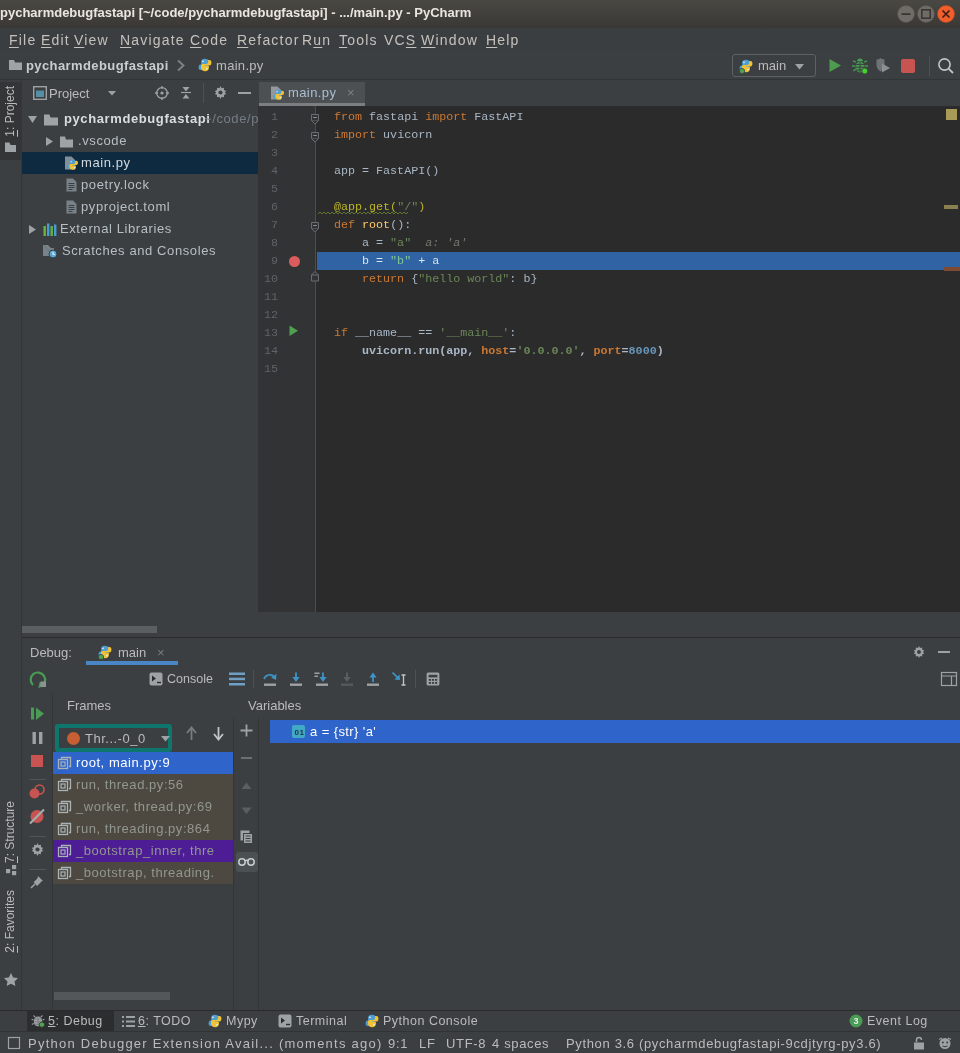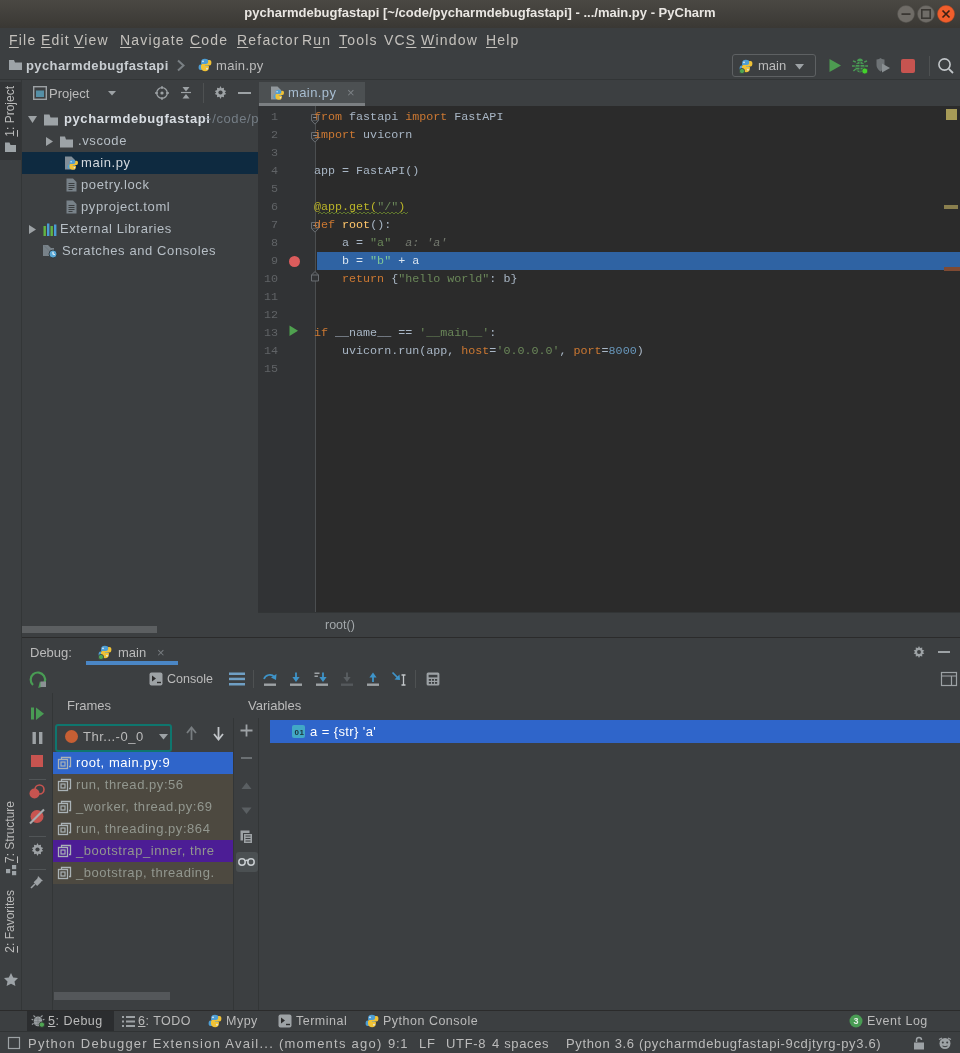--- a/index.html
+++ b/index.html
@@ -3,21 +3,21 @@
 <meta charset="utf-8">
 <style>
 * { margin:0; padding:0; box-sizing:border-box; }
 html,body { width:960px; height:1053px; background:#3c3f41; overflow:hidden; }
 body { font-family:"Liberation Sans",sans-serif; }
 #root { position:relative; width:960px; height:1053px; background:#3c3f41; overflow:hidden; }
 .abs { position:absolute; }
 svg { position:absolute; overflow:visible; }
 
 #titlebar { left:0; top:0; width:960px; height:28px; background:linear-gradient(#4a4843,#3a3834); }
-#title-text { width:100%; text-align:center; top:5px; color:#e9e6e2; font-size:13px; font-weight:bold; }
+#title-text { width:100%; top:5px; color:#e9e6e2; font-size:13px; font-weight:bold; }
 
 #menubar { left:0; top:28px; width:960px; height:22px; background:#3b3e40; }
 .menuitem { position:absolute; top:4px; color:#c4c1bc; font-size:14px; letter-spacing:1.2px; }
 .menuitem u { text-decoration-thickness:1px; text-underline-offset:2px; }
 
 #navbar { left:0; top:50px; width:960px; height:30px; background:#3c3f41; border-bottom:1px solid #323536; }
 #navbar .crumb { position:absolute; top:8px; color:#bbbbbb; font-size:13px; }
 #runcombo { left:732px; top:4px; width:84px; height:23px; border:1px solid #5e6163; border-radius:3px; }
 #runcombo .t { position:absolute; left:25px; top:3px; color:#bbbbbb; font-size:13px; }
 
@@ -33,21 +33,21 @@
 #proj-scroll { left:0; top:546px; width:135px; height:7px; background:#5c5f61; }
 
 #tabbar { left:258px; top:80px; width:702px; height:26px; background:#3c3f41; }
 #tab1 { left:1px; top:2px; width:106px; height:24px; background:#4c5052; border-bottom:3px solid #7b7f82; }
 #tab1 .t { position:absolute; left:29px; top:3px; color:#a8bed2; font-size:13px; letter-spacing:0.4px; }
 #tab1 .x { position:absolute; left:88px; top:3px; color:#7d8286; font-size:13px; }
 
 #editor { left:258px; top:106px; width:702px; height:506px; background:#2b2b2b; font-family:"Liberation Mono",monospace; font-size:11.7px; }
 #gutter { left:0; top:0; width:58px; height:506px; background:#313335; border-right:1px solid #4b4e50; }
 .lnum { position:absolute; left:0; width:20px; text-align:right; color:#606366; height:18px; line-height:18px; }
-.cline { position:absolute; left:56px; height:18px; line-height:18px; white-space:pre; }
+.cline { position:absolute; left:76px; height:18px; line-height:18px; white-space:pre; }
 .codew { color:#a9b7c6; }
 .kw { color:#cc7832; }
 .str { color:#6a8759; }
 .num { color:#6897bb; }
 .deco { color:#bbb529; }
 .fn { color:#ffc66b; }
 .hint { color:#74796f; font-style:italic; }
 #execline { left:59px; top:146px; width:643px; height:18px; background:#2f63a3; }
 
 #breadcrumbs { left:258px; top:612px; width:702px; height:25px; background:#3c3f41; border-top:1px solid #323536; }
@@ -61,21 +61,21 @@
 
 #debug-toolbar { left:22px; top:665px; width:938px; height:28px; background:#3c3f41; }
 #debug-toolbar .tabt { position:absolute; top:7px; color:#bbbbbb; font-size:12.5px; }
 
 #panel-headers { left:22px; top:693px; width:938px; height:25px; background:#3c3f41; }
 #panel-headers .t { position:absolute; top:5px; color:#bbbbbb; font-size:13px; }
 
 #debug-body { left:22px; top:718px; width:938px; height:292px; background:#3c3f41; }
 #dbg-leftstrip { left:0px; top:0px; width:31px; height:292px; border-right:1px solid #333637; }
 #frames { left:31px; top:0; width:181px; height:292px; }
-#threadcombo { left:2px; top:6px; width:117px; height:28px; border:2px solid #0f766e; border-radius:3px; }
+#threadcombo { left:2px; top:6px; width:117px; height:28px; border:4px solid #0f766e; border-radius:3px; }
 #threadcombo .t { position:absolute; left:26px; top:3px; color:#bbbbbb; font-size:13px; letter-spacing:0.5px; }
 .framerow { position:absolute; left:0; width:181px; height:22px; font-size:13px; }
 .framerow .lbl { position:absolute; left:23px; top:3px; white-space:nowrap; letter-spacing:0.55px; }
 #midstrip { left:211px; top:0; width:26px; height:292px; border-left:1px solid #333637; border-right:1px solid #333637; }
 #variables { left:248px; top:0; width:701px; height:292px; }
 #varrow { left:0px; top:2px; width:701px; height:23px; background:#2f65ca; }
 #varrow .lbl { position:absolute; left:40px; top:4px; color:#ffffff; font-size:13px; letter-spacing:0.4px; }
 
 #bottombar { left:0; top:1010px; width:960px; height:21px; background:#3c3f41; border-top:1px solid #2b2b2b; }
 #bottombar .item { position:absolute; top:3px; color:#bbbbbb; font-size:12.5px; letter-spacing:0.5px; }
@@ -348,30 +348,27 @@
     <div class="cline" style="top:56px;"><span class="codew">app = FastAPI()</span></div>
     <div class="cline" style="top:92px;"><span class="deco">@app.get(</span><span class="str">"/"</span><span class="deco">)</span></div>
     <svg width="92" height="4" style="left:60px; top:105px;">
         <path d="M0 3 L2 1 L4 3 L6 1 L8 3 L10 1 L12 3 L14 1 L16 3 L18 1 L20 3 L22 1 L24 3 L26 1 L28 3 L30 1 L32 3 L34 1 L36 3 L38 1 L40 3 L42 1 L44 3 L46 1 L48 3 L50 1 L52 3 L54 1 L56 3 L58 1 L60 3 L62 1 L64 3 L66 1 L68 3 L70 1 L72 3 L74 1 L76 3 L78 1 L80 3 L82 1 L84 3 L86 1 L88 3 L90 1" stroke="#66802e" stroke-width="0.9" fill="none"></path>
       </svg>
     <div class="cline" style="top:110px;"><span class="kw">def </span><span class="fn">root</span><span class="codew">():</span></div>
     <div class="cline" style="top:128px;"><span class="codew">    a = </span><span class="str">"a"</span><span class="hint">  a: 'a'</span></div>
     <div class="cline" style="top:146px;"><span style="color:#dce6f0;">    b = </span><span style="color:#7fc897;">"b"</span><span style="color:#dce6f0;"> + a</span></div>
     <div class="cline" style="top:164px;"><span class="kw">    return</span><span class="codew"> {</span><span class="str">"hello world"</span><span class="codew">: b}</span></div>
     <div class="cline" style="top:218px;"><span class="kw">if </span><span class="codew">__name__ == </span><span class="str">'__main__'</span><span class="codew">:</span></div>
-    <div class="cline" style="top:236px;"><span class="codew">    uvicorn.run(app, </span><span class="kw">host</span><span class="codew">=</span><span class="str">'0.0.0.0'</span><span class="codew">, </span><span class="kw">port</span><span class="codew">=</span><span class="num">8000</span><span class="codew">)</span></div>
+    <div class="cline" style="top:236px;font-weight:bold;"><span class="codew">    uvicorn.run(app, </span><span class="kw">host</span><span class="codew">=</span><span class="str">'0.0.0.0'</span><span class="codew">, </span><span class="kw">port</span><span class="codew">=</span><span class="num">8000</span><span class="codew">)</span></div>
 
     <div class="abs" style="left:688px; top:3px; width:11px; height:11px; background:#a79b57;"></div>
     <div class="abs" style="left:686px; top:99px; width:14px; height:4px; background:#8a7f4e;"></div>
     <div class="abs" style="left:686px; top:161px; width:16px; height:4px; background:#7f4a33;"></div>
   </div>
 
-  <div id="breadcrumbs" class="abs">
-      <span class="t">root()</span>
-    </div>
 
   <div id="debug-header" class="abs">
     <span class="dlabel">Debug:</span>
     <svg width="14" height="14" style="left:76px; top:7px;">
         <use href="#pylogo"></use>
         <circle cx="3" cy="12" r="2.6" fill="#50a653" stroke="#3c3f41" stroke-width="0.8"></circle>
       </svg>
     <span class="dmain">main</span>
     <span class="x">×</span>
     <div id="dbg-underline1" class="abs"></div>

